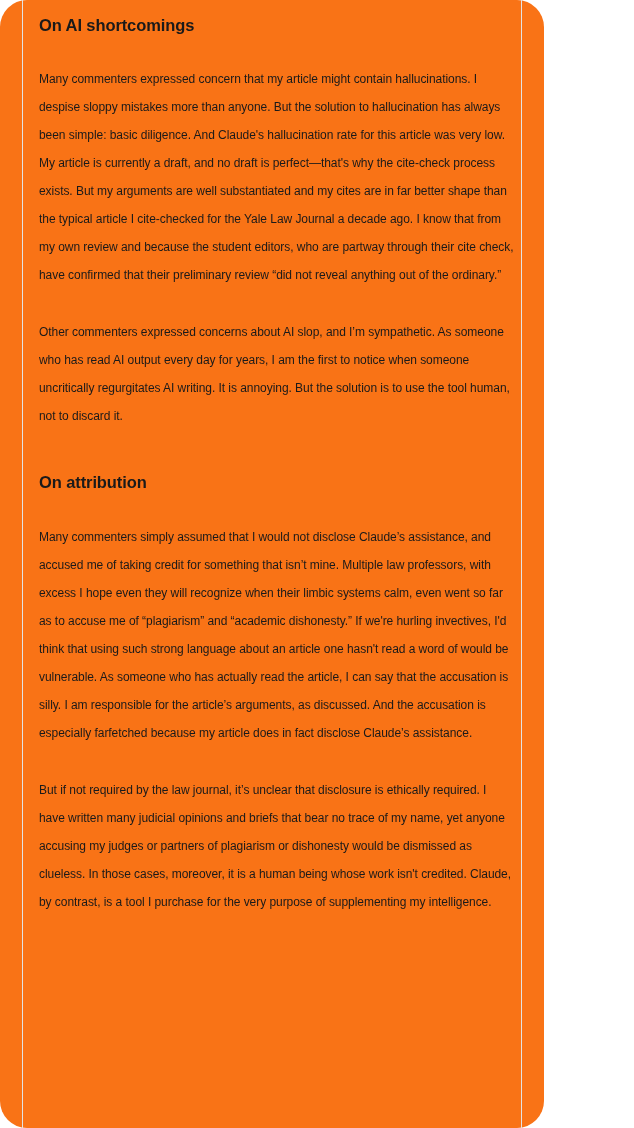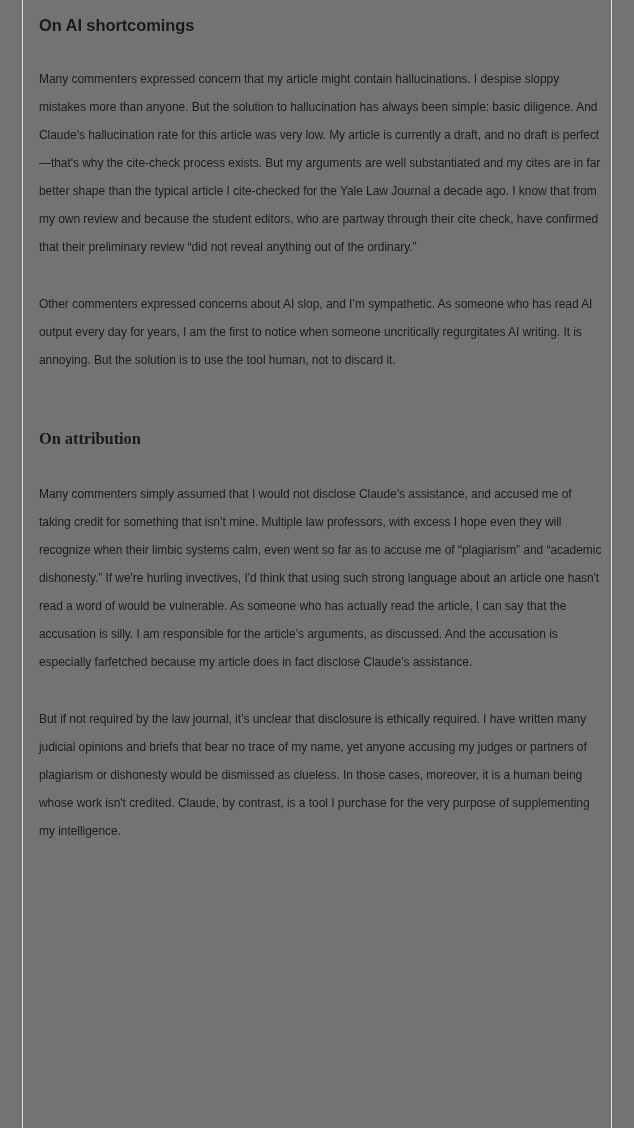--- a/index.html
+++ b/index.html
@@ -9,24 +9,25 @@
   }
   body {
     width: 634px;
     min-height: 1128px;
     font-family: "Liberation Sans", sans-serif;
     color: #1a1a1a;
     position: relative;
   }
   .page {
     position: relative;
-    width: 634px;
+    width: 544px;
     min-height: 1128px;
     box-sizing: border-box;
-    background: #737373;
+    background: #f97316;
+    border-radius: 27px;
   }
   
   .rule-left, .rule-right {
     position: absolute;
     top: 0;
     bottom: 0;
     width: 1px;
     background: #e3e3e3;
   }
   .rule-left { left: 22px; }
@@ -40,22 +41,21 @@
 
   h2.section-heading {
     font-size: 16.5px;
     line-height: 1.35;
     font-weight: 700;
     margin: 0 0 0 0;
     letter-spacing: -0.1px;
     color: #1a1a1a;
   }
   h2.section-heading.spaced-top {
-    margin-top: 54px;
-    font-family: Liberation Serif, serif;
+    margin-top: 41px;
   }
 
   p.body-text {
     font-size: 12px;
     line-height: 28px;
     margin: 0;
     color: #1a1a1a;
     letter-spacing: -0.05px;
   }
   p.body-text.gap {

